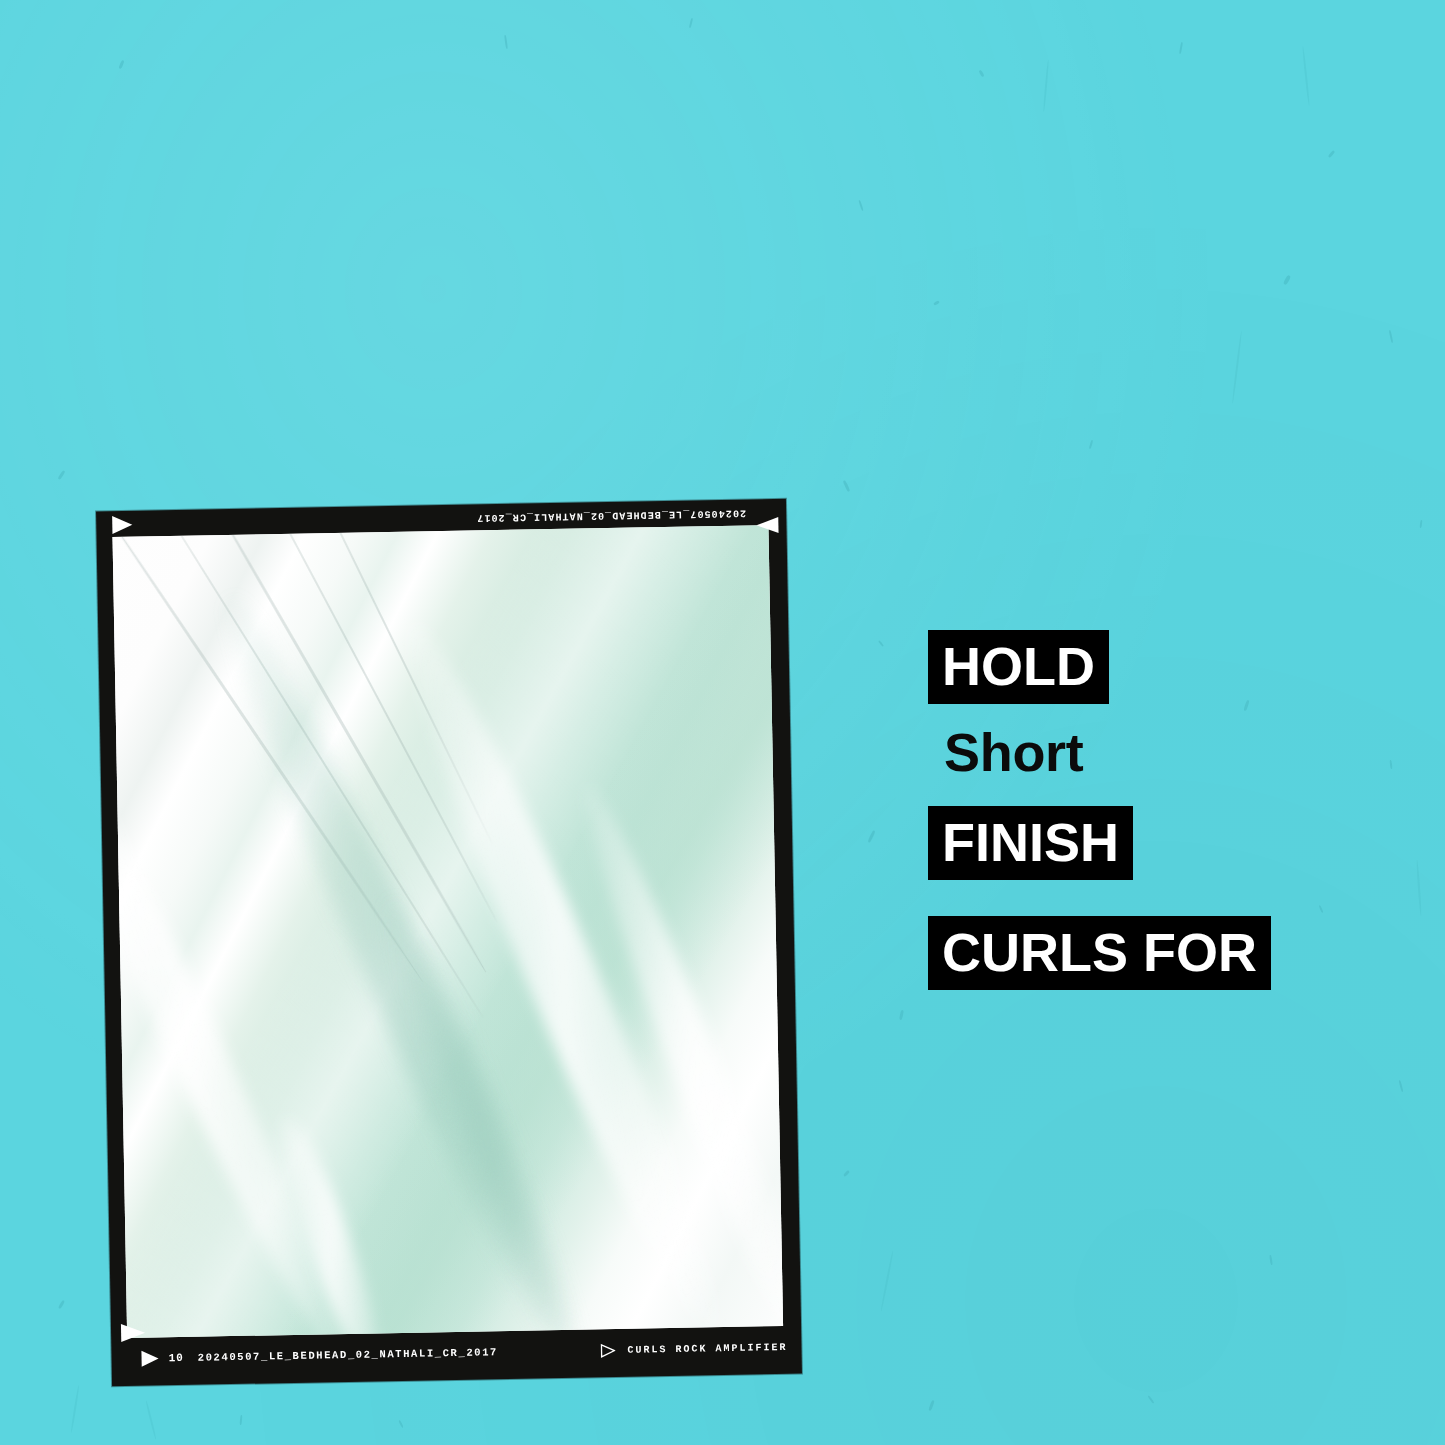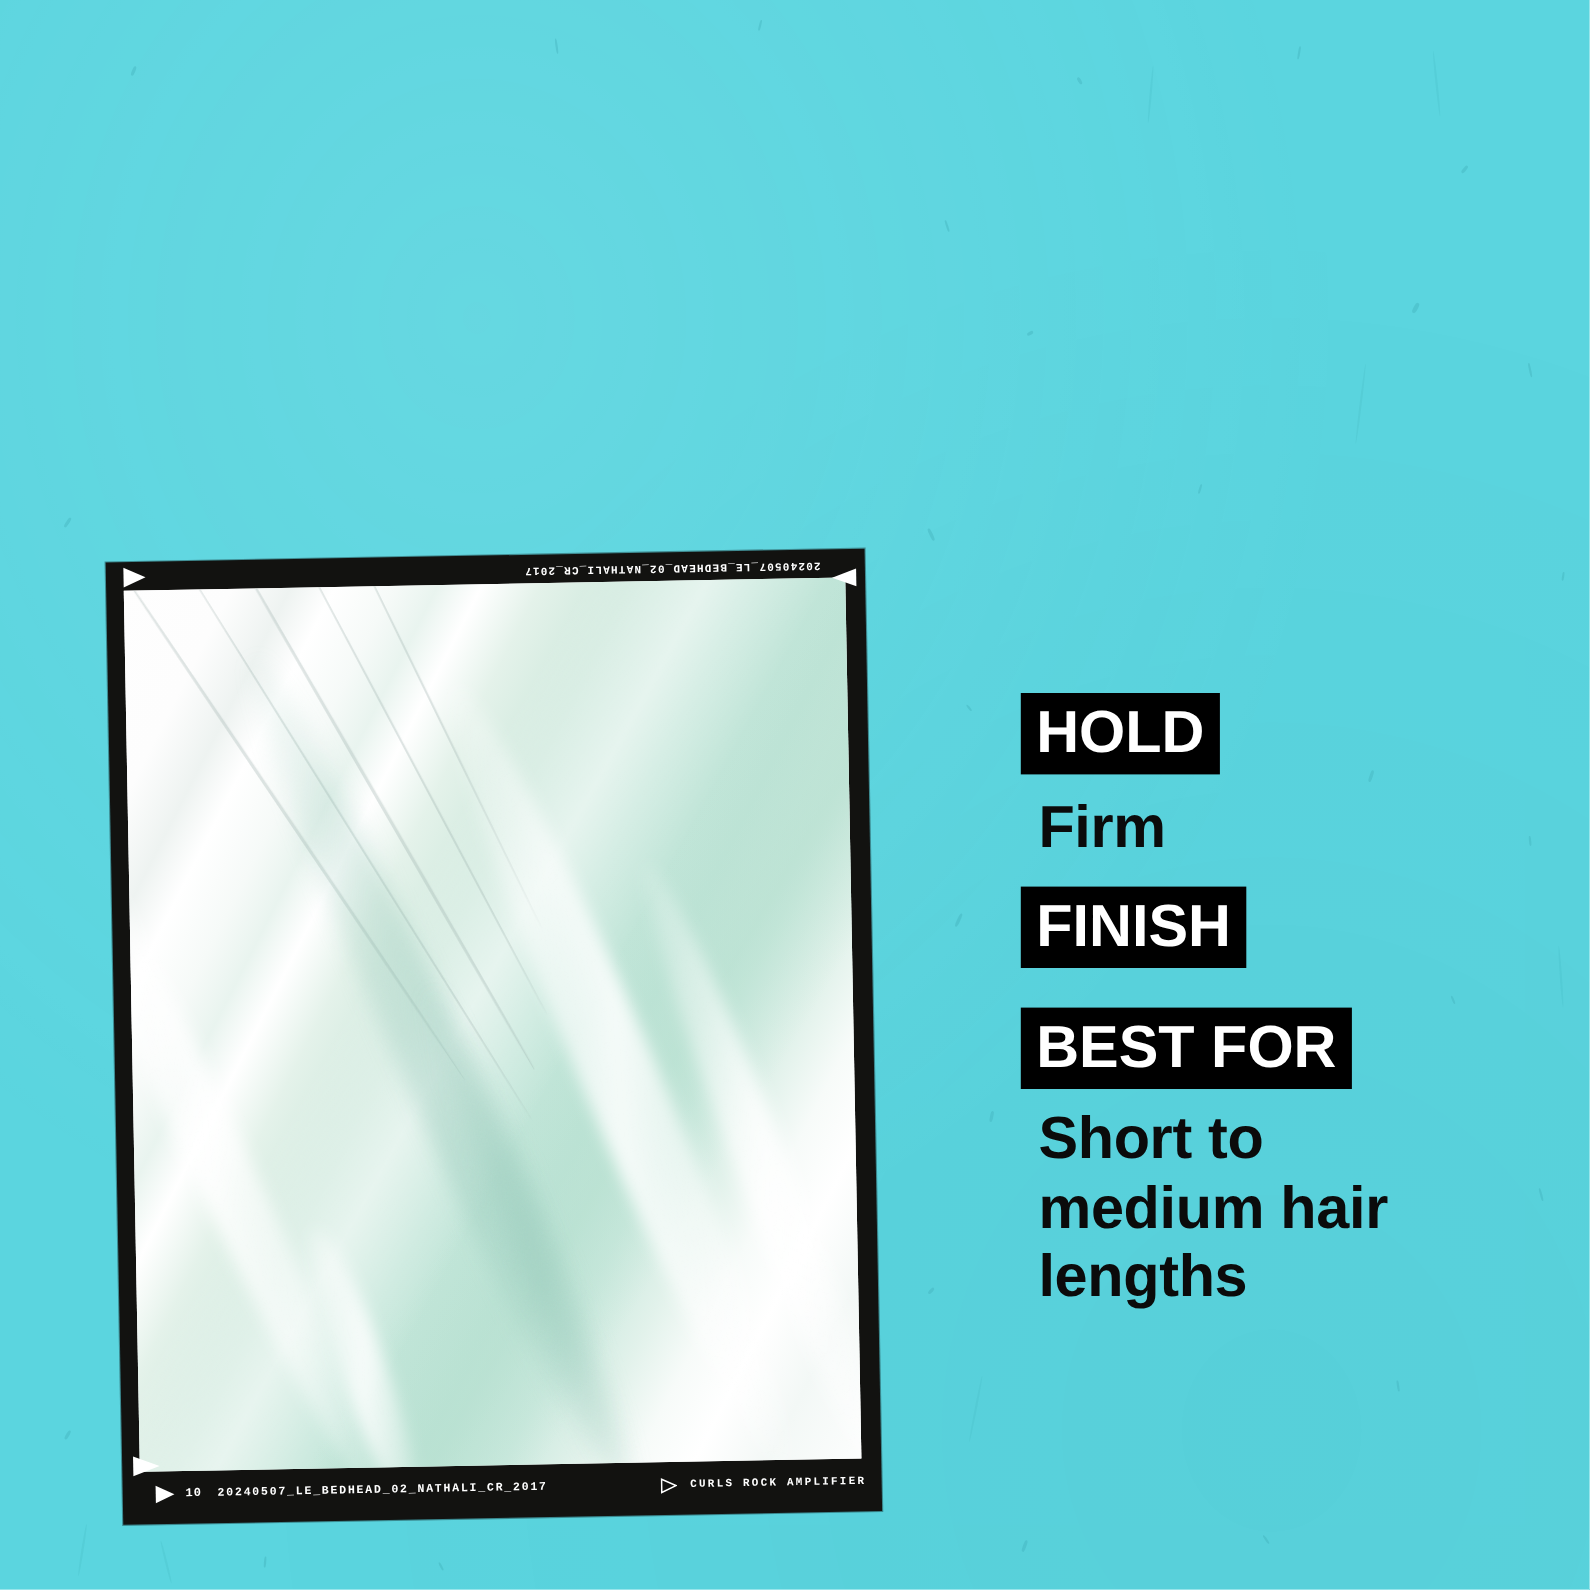--- a/index.html
+++ b/index.html
@@ -383,29 +383,28 @@
       <span class="prod">CURLS ROCK AMPLIFIER</span>
     </div>
   </div>
 
   <div id="spec-panel">
 
     <div class="spec-label-row">
       <span class="spec-label">HOLD</span>
     </div>
     <div class="gap-a"></div>
-    <p class="spec-value">Firm</p>
+    <p class="spec-value">Short</p>
 
     <div class="gap-b"></div>
     <div class="spec-label-row">
       <span class="spec-label">FINISH</span>
     </div>
     <div class="gap-a"></div>
 
     <div class="gap-b"></div>
     <div class="spec-label-row">
-      <span class="spec-label">BEST FOR</span>
-    </div>
-    <p class="spec-value multi">Short to medium hair lengths</p>
+      <span class="spec-label">CURLS FOR</span>
+    </div>
 
   </div>
 
 </div>
 
 </body></html>

